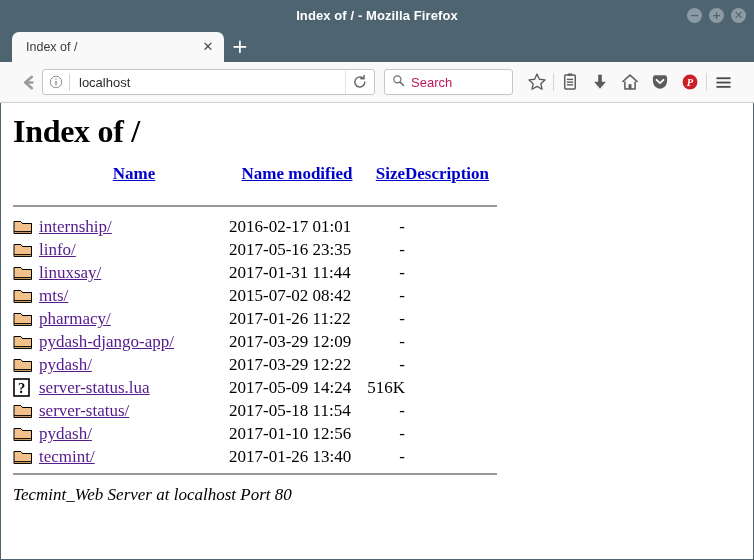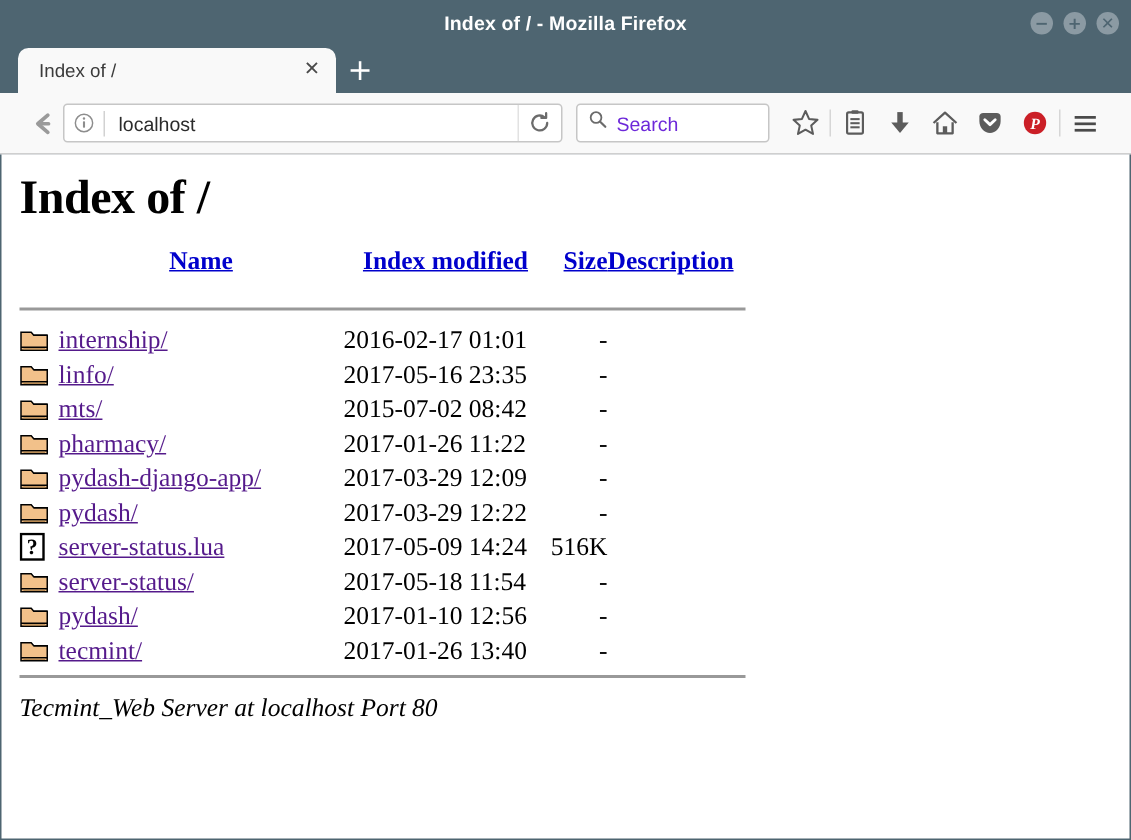--- a/index.html
+++ b/index.html
@@ -189,21 +189,21 @@
     border: 1px solid #c6c6c6;
     border-radius: 3px;
     display: flex;
     align-items: center;
     box-sizing: border-box;
     padding-left: 7px;
   }
   #search-placeholder {
     margin-left: 6px;
     font-size: 13px;
-    color: #6d28d9;
+    color: #be185d;
     font-family: "Liberation Sans", sans-serif;
   }
   #toolbar-icons {
     display: flex;
     align-items: center;
     margin-left: 9px;
   }
   .tbicon {
     width: 30px;
     height: 30px;
@@ -431,21 +431,21 @@
 
   <div id="content">
     <div id="page">
       <h1 id="page-title">Index of /</h1>
 
       <table id="listing">
         <thead>
           <tr>
             <th class="c-icon"></th>
             <th class="c-name">Name</th>
-            <th class="c-mod">Index modified</th>
+            <th class="c-mod">Name modified</th>
             <th class="c-size">Size</th>
             <th class="c-desc">Description</th>
           </tr>
           <tr class="hr-row">
             <td colspan="5">
               <hr>
             </td>
           </tr>
         </thead>
         <tbody id="listing-body">
@@ -479,20 +479,34 @@
             </tr>
             <tr>
               <td class="c-icon">
                 <svg class="icon-folder" width="20" height="17" viewBox="0 0 20 17">
                   <path d="M1 3.5 L1 15.5 L18.5 15.5 L18.5 5.5 L9.5 5.5 L7.8 3.5 Z" fill="#f2c18a" stroke="#000000" stroke-width="1"></path>
                   <path d="M1 13.5 L18.5 13.5" stroke="#000000" stroke-width="0.9"></path>
                   <path d="M2.6 14.6 L17 14.6" stroke="#b98a52" stroke-width="0.8"></path>
                   <path d="M9.5 5.5 L18.5 5.5" stroke="#000000" stroke-width="1"></path>
                 </svg>
               </td>
+              <td class="c-name"><a class="flink" href="#">linuxsay/</a></td>
+              <td class="c-mod">2017-01-31 11:44</td>
+              <td class="c-size">-</td>
+              <td class="c-desc"></td>
+            </tr>
+            <tr>
+              <td class="c-icon">
+                <svg class="icon-folder" width="20" height="17" viewBox="0 0 20 17">
+                  <path d="M1 3.5 L1 15.5 L18.5 15.5 L18.5 5.5 L9.5 5.5 L7.8 3.5 Z" fill="#f2c18a" stroke="#000000" stroke-width="1"></path>
+                  <path d="M1 13.5 L18.5 13.5" stroke="#000000" stroke-width="0.9"></path>
+                  <path d="M2.6 14.6 L17 14.6" stroke="#b98a52" stroke-width="0.8"></path>
+                  <path d="M9.5 5.5 L18.5 5.5" stroke="#000000" stroke-width="1"></path>
+                </svg>
+              </td>
               <td class="c-name"><a class="flink" href="#">mts/</a></td>
               <td class="c-mod">2015-07-02 08:42</td>
               <td class="c-size">-</td>
               <td class="c-desc"></td>
             </tr>
             <tr>
               <td class="c-icon">
                 <svg class="icon-folder" width="20" height="17" viewBox="0 0 20 17">
                   <path d="M1 3.5 L1 15.5 L18.5 15.5 L18.5 5.5 L9.5 5.5 L7.8 3.5 Z" fill="#f2c18a" stroke="#000000" stroke-width="1"></path>
                   <path d="M1 13.5 L18.5 13.5" stroke="#000000" stroke-width="0.9"></path>

